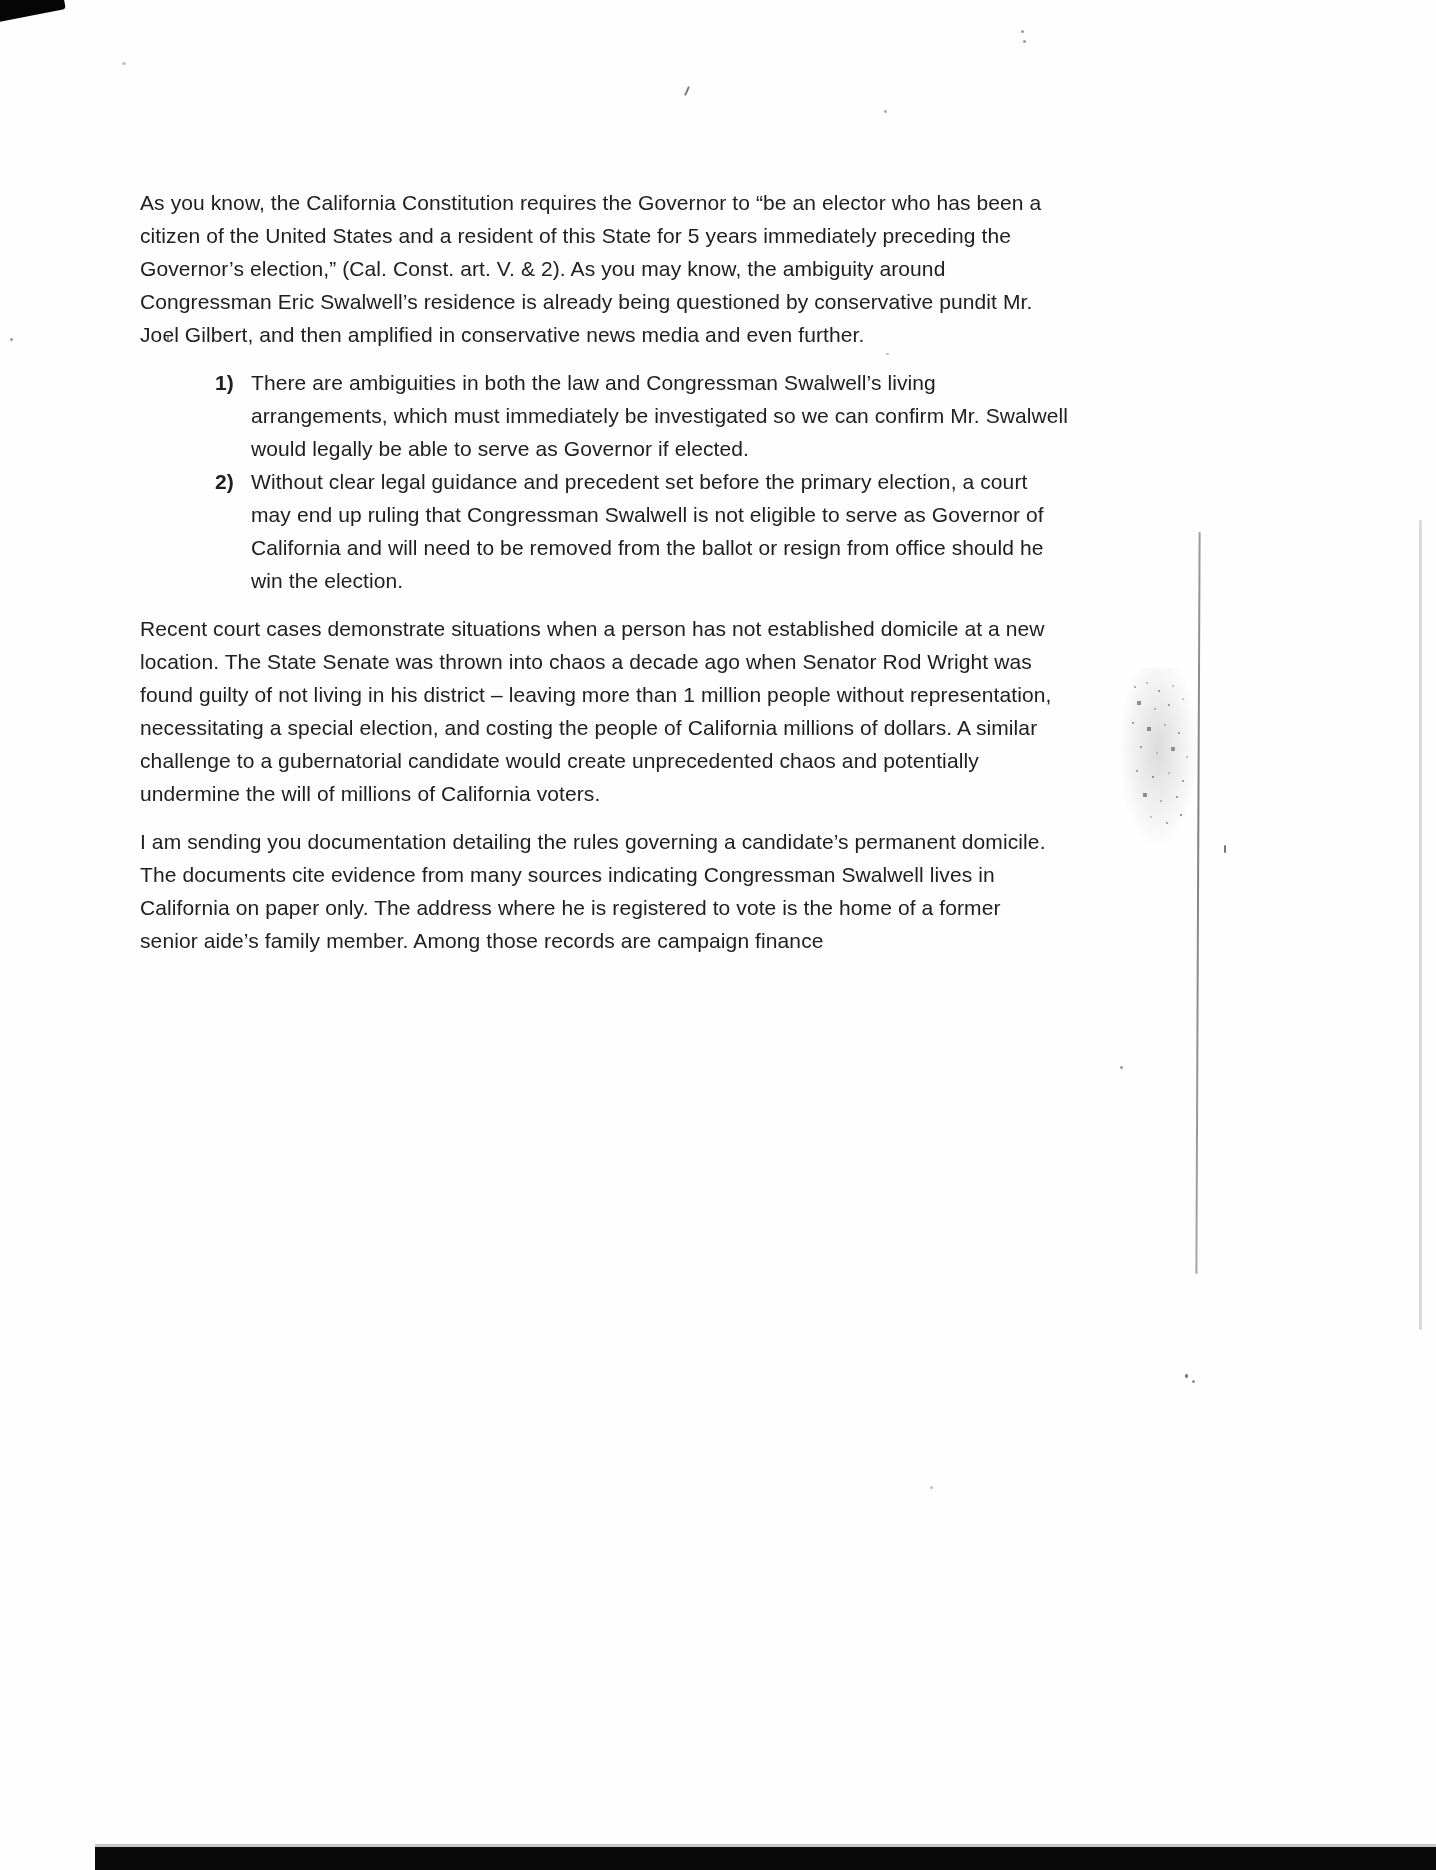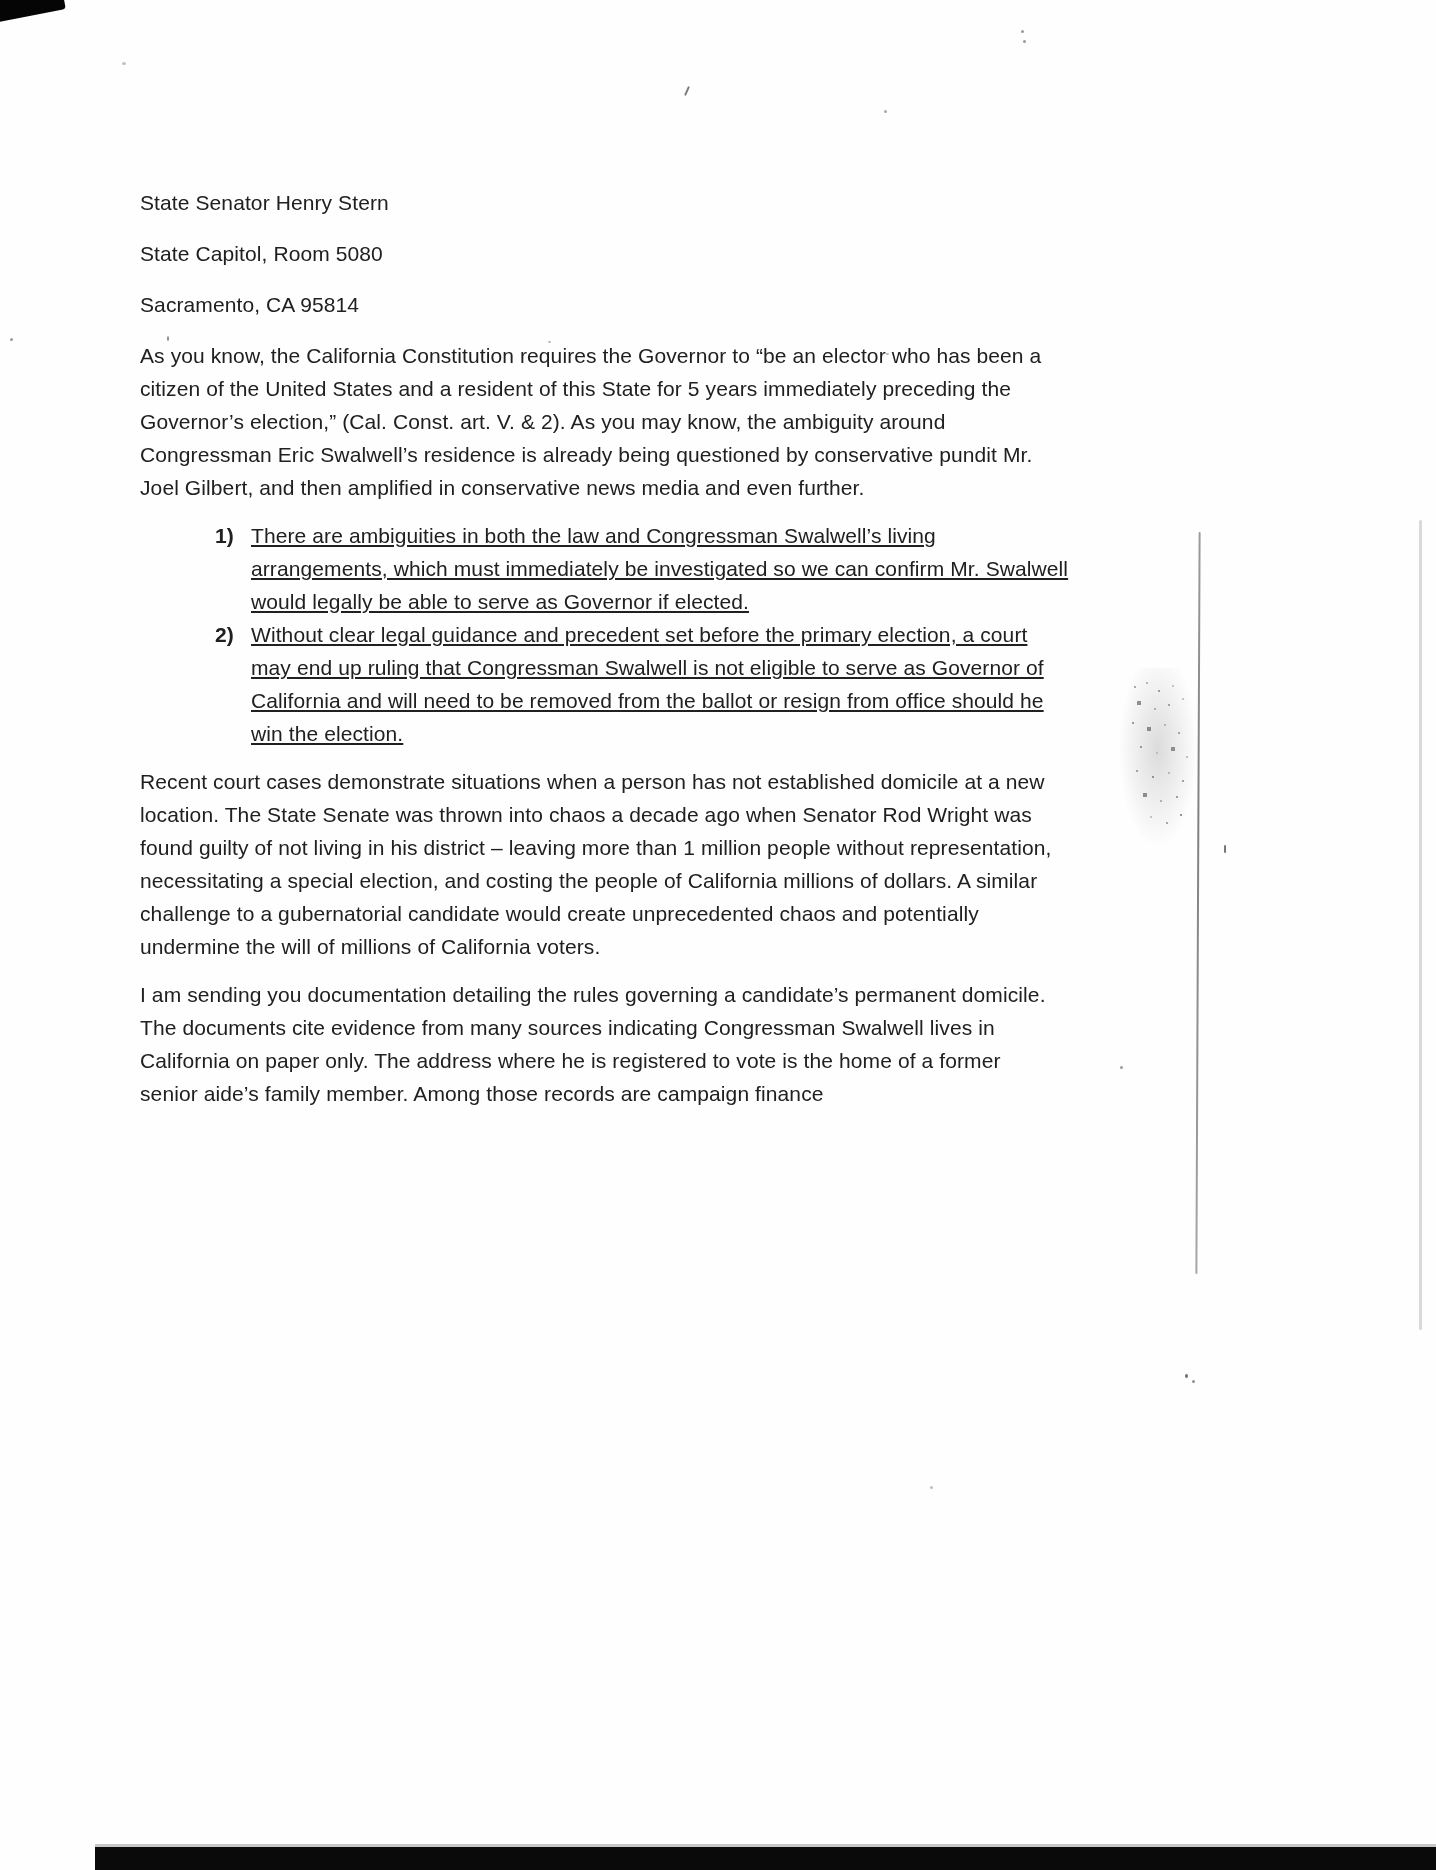--- a/index.html
+++ b/index.html
@@ -42,21 +42,20 @@
   .list-item {
     display: flex;
     margin: 0;
   }
   .list-marker {
     flex: 0 0 36px;
     font-weight: bold;
   }
   .list-text {
     flex: 1;
-    text-decoration: underline;
   }
 
   
   .art { position: absolute; pointer-events: none; }
 
   .blob-top-left {
     left: -8px; top: -10px;
     width: 72px; height: 26px;
     background: #050505;
     transform: rotate(-11deg);
@@ -157,25 +156,20 @@
   <div class="art speck sp13"></div>
   <div class="art noise-smudge"></div>
   <div class="art noise-dots"></div>
   <div class="art right-scratch"></div>
   <div class="art page-edge-line"></div>
   <div class="art bottom-bar-shadow"></div>
   <div class="art bottom-bar"></div>
 
   <div class="content">
 
-    <div class="addr-block">
-      <div class="addr-line">State Senator Henry Stern</div>
-      <div class="addr-line">State Capitol, Room 5080</div>
-      <div class="addr-line">Sacramento, CA  95814</div>
-    </div>
 
 
 
     <p class="para">As you know, the California Constitution requires the Governor to “be an elector who has been a citizen of the United States and a resident of this State for 5 years immediately preceding the Governor’s election,” (Cal. Const. art. V. &amp; 2). As you may know, the ambiguity around Congressman Eric Swalwell’s residence is already being questioned by conservative pundit Mr. Joel Gilbert, and then amplified in conservative news media and even further.</p>
 
 
     <div class="numbered-list">
       <div class="list-item">
         <span class="list-marker">1)</span>
         <span class="list-text">There are ambiguities in both the law and Congressman Swalwell’s living arrangements, which must immediately be investigated so we can confirm Mr. Swalwell would legally be able to serve as Governor if elected.</span>

